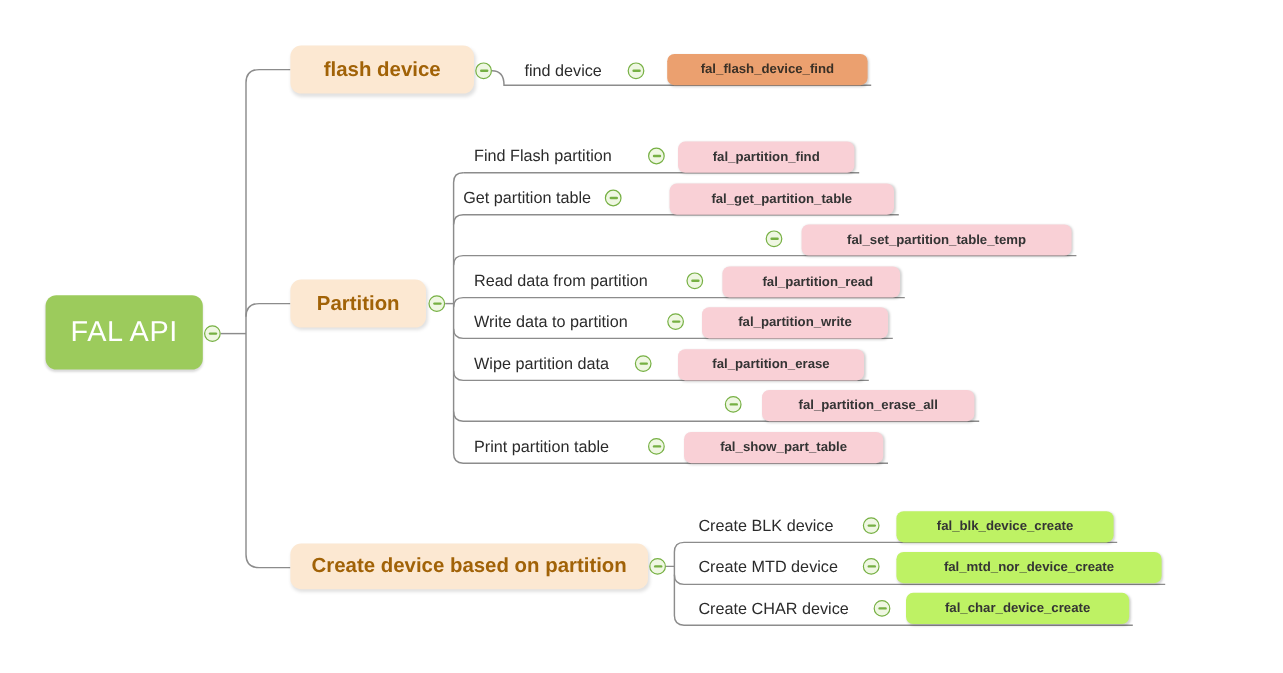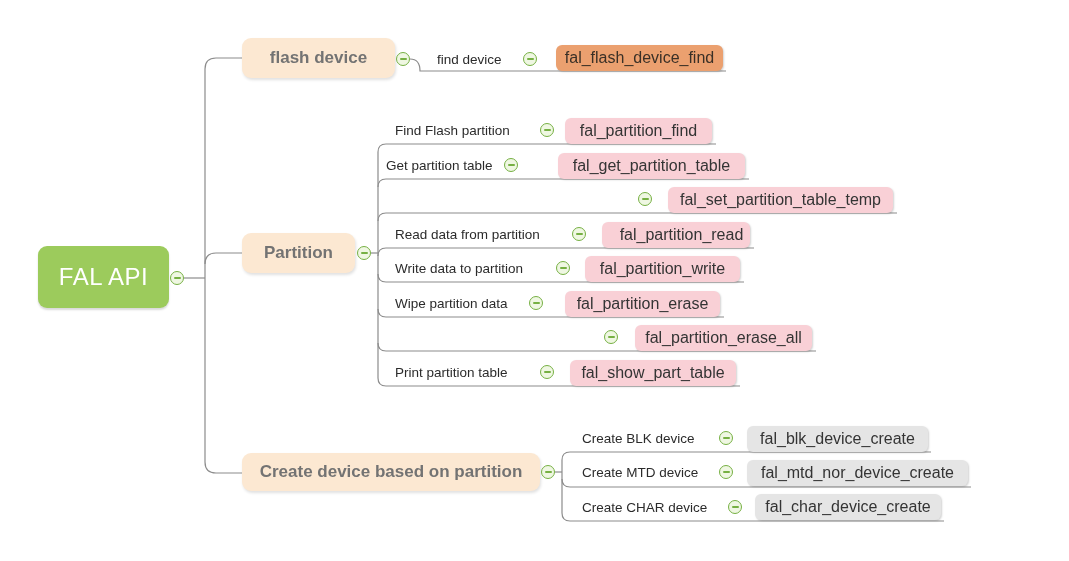--- a/index.html
+++ b/index.html
@@ -9,33 +9,33 @@
   }
   svg.wires{position:absolute;left:0;top:0;pointer-events:none;}
 
   .node{position:absolute;display:flex;align-items:center;justify-content:center;
         box-sizing:border-box;white-space:nowrap;}
 
   .root-node{background:#9CCB5C;color:#ffffff;border-radius:9px;
              font-size:24px;font-weight:500;letter-spacing:0.5px;
              box-shadow:0 2px 2px rgba(0,0,0,0.15);text-align:right;}
 
-  .branch-node{background:#FCE8D2;color:#737373;border-radius:9px;
+  .branch-node{background:#FCE8D2;color:#a16207;border-radius:9px;
                font-size:17px;font-weight:600;
                box-shadow:1px 2px 3px rgba(0,0,0,0.12);}
 
   .leaf-label{position:absolute;transform:translateY(-50%);font-size:13.5px;color:#2b2b2b;
               white-space:nowrap;}
 
   .func-box{position:absolute;display:flex;align-items:center;justify-content:center;
-            border-radius:6px;font-size:16px;color:#343434;white-space:nowrap;
-            box-shadow:1px 1px 2px rgba(0,0,0,0.18);box-sizing:border-box;}
+            border-radius:6px;font-size:11px;color:#343434;white-space:nowrap;
+            box-shadow:1px 1px 2px rgba(0,0,0,0.18);box-sizing:border-box;font-weight:bold;}
   .func-pink{background:#F9D0D6;}
   .func-orange{background:#EBA06F;color:#3a3026;}
-  .func-green{background:#e5e5e5;}
+  .func-green{background:#bef264;}
 
   .mini{position:absolute;width:14px;height:14px;border:1.3px solid #76B043;
         border-radius:50%;background:#EFF7E2;box-sizing:border-box;}
   .mini::after{content:"";position:absolute;left:2.5px;right:2.5px;top:50%;
                height:1.5px;margin-top:-0.75px;background:#76B043;border-radius:1px;}
 </style>
 </head>
 <body>
 
 <div class="canvas">

